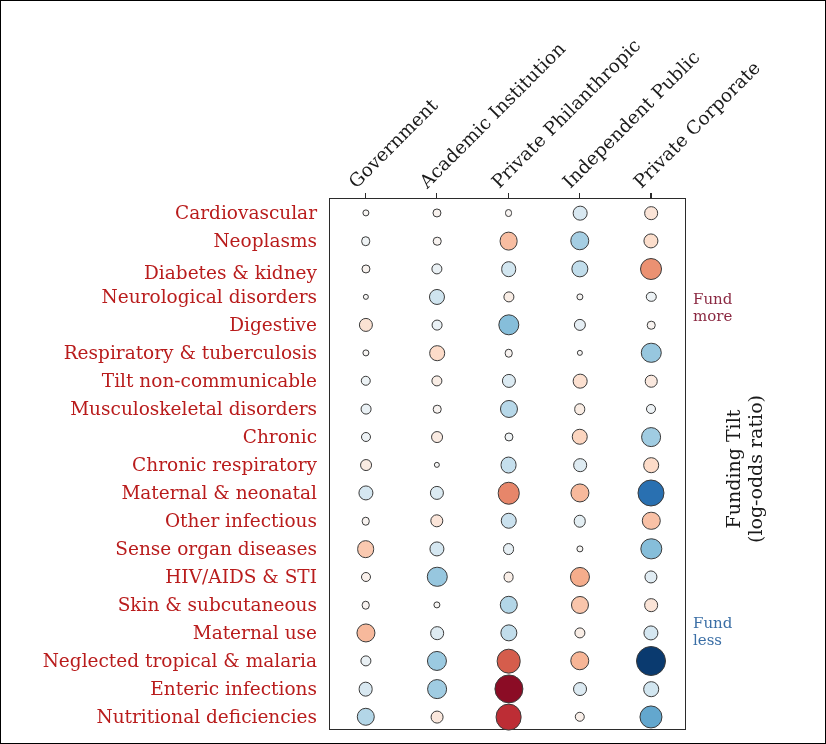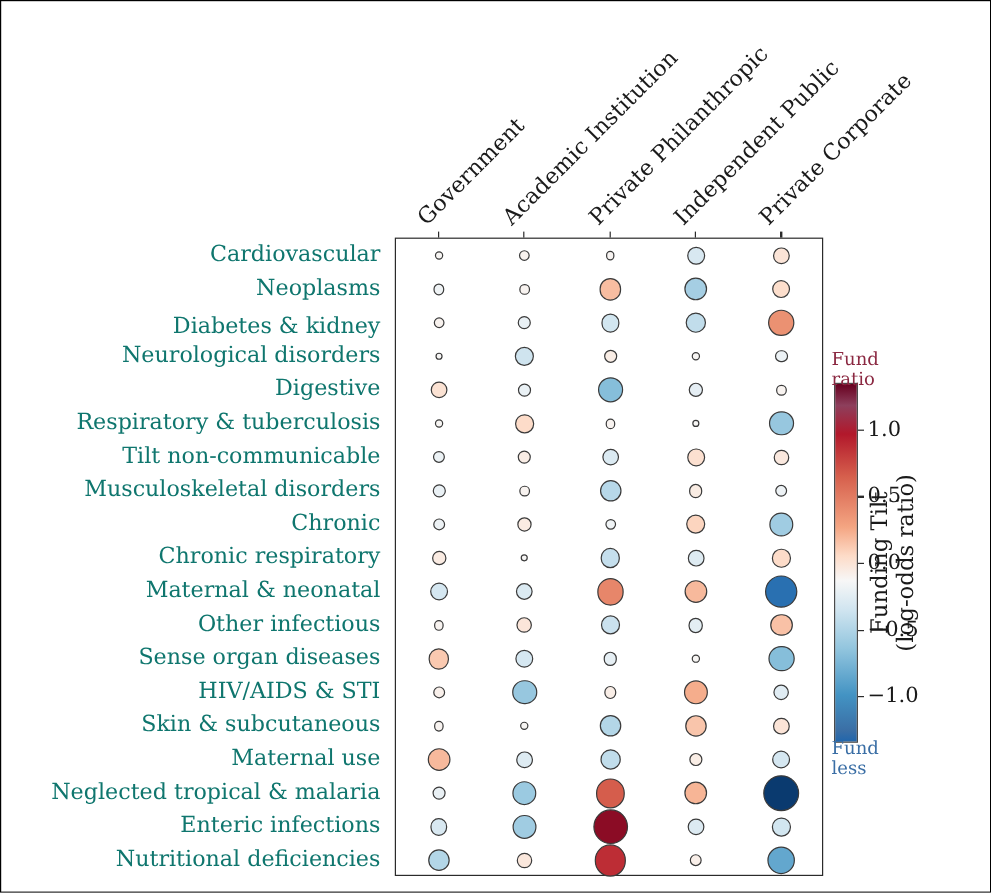--- a/index.html
+++ b/index.html
@@ -41,21 +41,21 @@
     left: 0;
     top: 197px;
     width: 322px;
   }
   .row-label {
     position: absolute;
     right: 0;
     width: 322px;
     text-align: right;
     font-size: 18.5px;
-    color: #0f766e;
+    color: #b91c1c;
     white-space: nowrap;
     transform: translateY(-50%);
     padding-right: 6px;
     box-sizing: border-box;
   }
 
   
   #plot-frame {
     position: absolute;
     left: 328px;
@@ -288,37 +288,24 @@
         <div class="bubble" style="left: 249.9px; top: 490px; width: 13.9398px; height: 13.9398px; background: rgb(220, 234, 242);"></div>
         <div class="bubble" style="left: 321.3px; top: 490px; width: 15.6276px; height: 15.6276px; background: rgb(210, 230, 240);"></div>
         <div class="bubble" style="left: 35.7px; top: 518px; width: 18.4222px; height: 18.4222px; background: rgb(179, 214, 231);"></div>
         <div class="bubble" style="left: 107.1px; top: 518px; width: 12.8318px; height: 12.8318px; background: rgb(250, 231, 220);"></div>
         <div class="bubble" style="left: 178.5px; top: 518px; width: 26.8035px; height: 26.8035px; background: rgb(189, 45, 53);"></div>
         <div class="bubble" style="left: 249.9px; top: 518px; width: 10.4498px; height: 10.4498px; background: rgb(249, 239, 233);"></div>
         <div class="bubble" style="left: 321.3px; top: 518px; width: 23.0788px; height: 23.0788px; background: rgb(99, 167, 206);"></div>
       </div>
   </div>
 
-  <div id="colorbar-wrap">
-    <div id="colorbar-gradient"></div>
-  <div class="cb-tick" style="top: 38.8889px;"></div>
-      <div class="cb-ticklabel" style="top: 38.8889px;">1.0</div>
-      <div class="cb-tick" style="top: 94.4444px;"></div>
-      <div class="cb-ticklabel" style="top: 94.4444px;">0.5</div>
-      <div class="cb-tick" style="top: 150px;"></div>
-      <div class="cb-ticklabel" style="top: 150px;">0.0</div>
-      <div class="cb-tick" style="top: 205.556px;"></div>
-      <div class="cb-ticklabel" style="top: 205.556px;">−0.5</div>
-      <div class="cb-tick" style="top: 261.111px;"></div>
-      <div class="cb-ticklabel" style="top: 261.111px;">−1.0</div>
-    </div>
 
   <div id="fund-more" style="color: rgb(139, 41, 66);">
     <div>Fund</div>
-    <div>ratio</div>
+    <div>more</div>
   </div>
 
   <div id="fund-less" style="color: rgb(58, 110, 165);">
     <div>Fund</div>
     <div>less</div>
   </div>
 
   <div id="cb-title">
     <div>Funding Tilt</div>
     <div>(log-odds ratio)</div>

